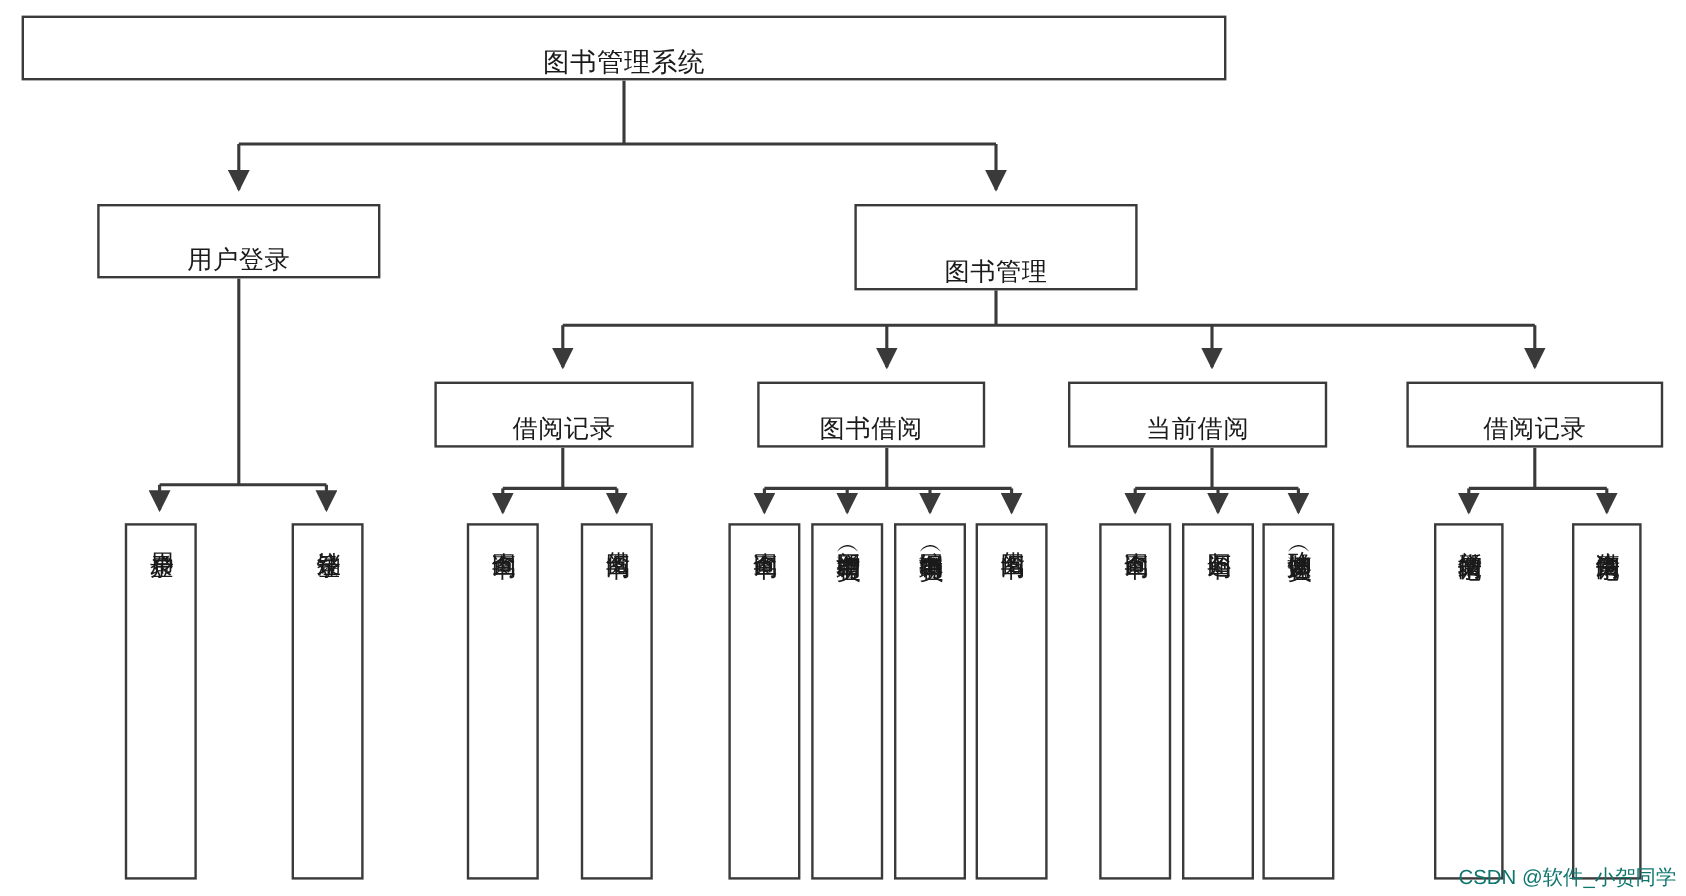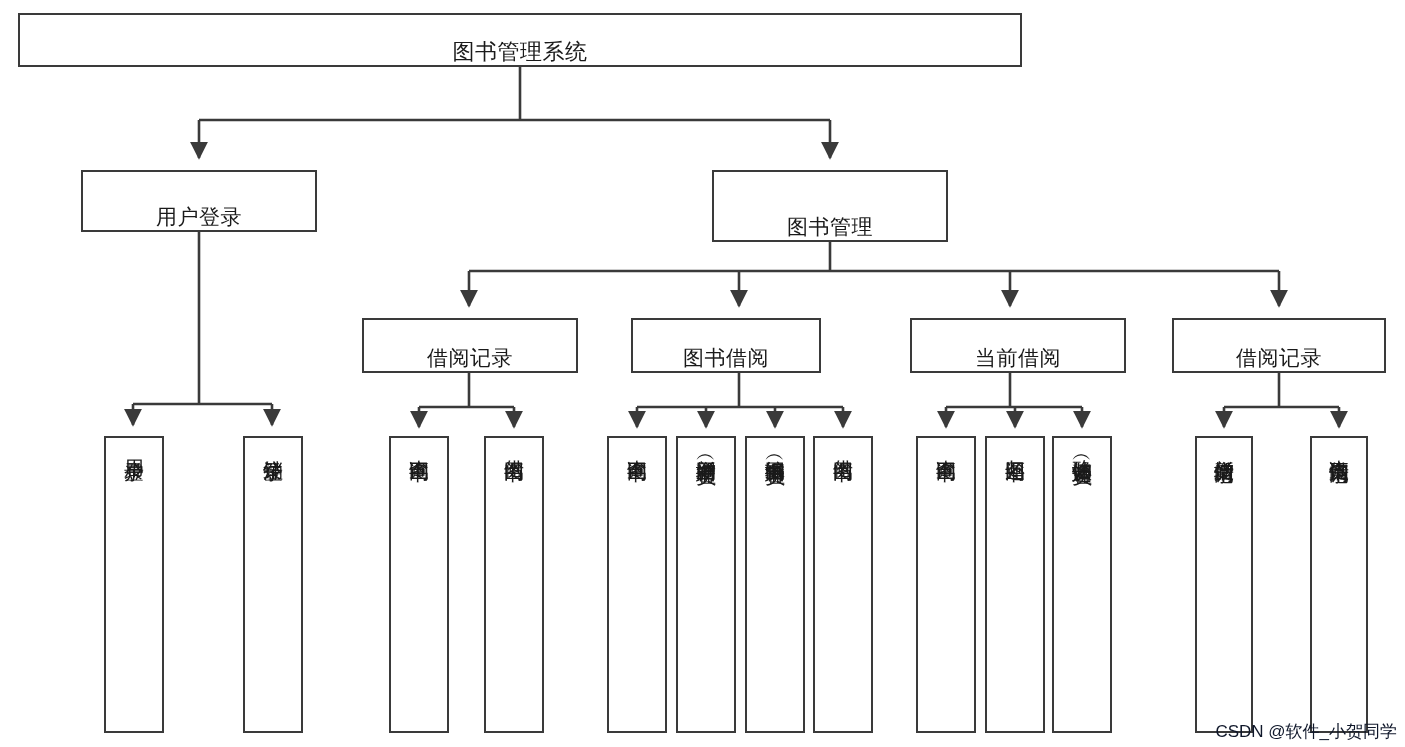--- a/index.html
+++ b/index.html
@@ -60,21 +60,21 @@
     font-size: 20px;
     line-height: 1.05;
     letter-spacing: 1px;
     white-space: nowrap;
   }
   .watermark {
     position: absolute;
     right: 8px;
     bottom: 4px;
     font-size: 17px;
-    color: #0f172a;
+    color: #0f766e;
     z-index: 3;
     white-space: nowrap;
     font-family: "Liberation Sans", "DejaVu Sans", sans-serif;
   }
 </style>
 </head>
 <body>
 
 <div id="canvas">
 
@@ -139,21 +139,21 @@
   <div class="node horiz" style="left:712px; top:170px; width:236px; height:72px;">
     <span class="lbl">图书管理</span>
   </div>
 
   <div class="node horiz" style="left:362px; top:318px; width:216px; height:55px;">
     <span class="lbl">借阅记录</span>
   </div>
   <div class="node horiz" style="left:631px; top:318px; width:190px; height:55px;">
     <span class="lbl">图书借阅</span>
   </div>
-  <div class="node horiz" style="left:910px; top:318px; width:216px; height:55px;">
+  <div class="node horiz" style="left:890px; top:318px; width:216px; height:55px;">
     <span class="lbl">当前借阅</span>
   </div>
   <div class="node horiz" style="left:1172px; top:318px; width:214px; height:55px;">
     <span class="lbl">借阅记录</span>
   </div>
 
   <div class="node vert" style="left:104px; top:436px; width:60px; height:297px;">
     <span class="lbl">用户登录</span>
   </div>
   <div class="node vert" style="left:243px; top:436px; width:60px; height:297px;">

